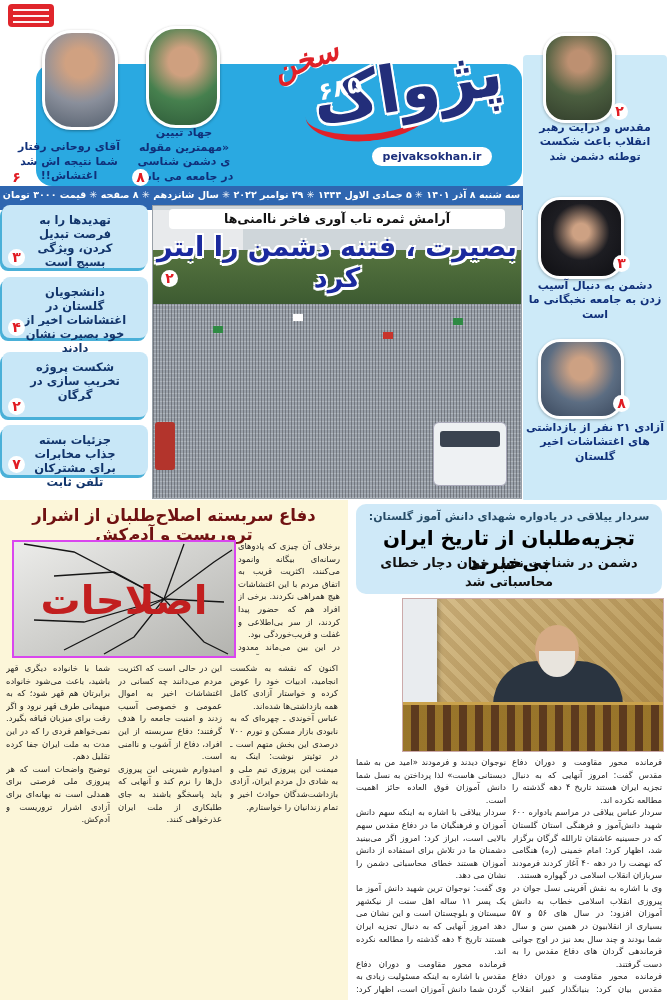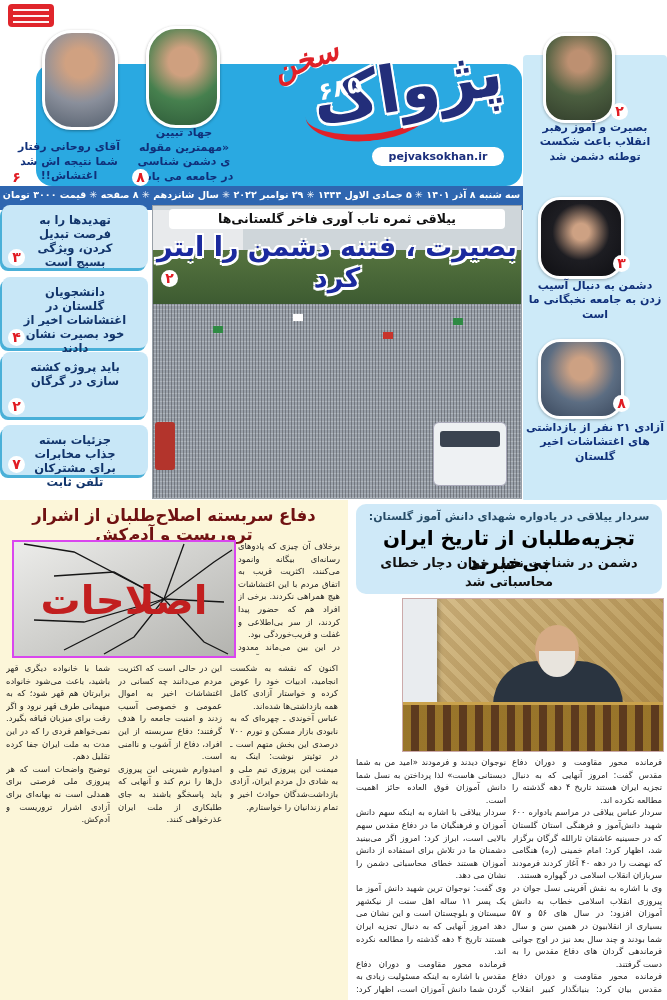--- a/index.html
+++ b/index.html
@@ -11,21 +11,21 @@
   #stamp .lines{position:absolute;inset:4px 5px;background:repeating-linear-gradient(0deg,rgba(255,255,255,.95) 0 2px,transparent 2px 6px);}
   #logo-band{left:36px;top:64px;width:486px;height:122px;background:#2aa9e1;border-radius:16px;}
   #word-pejvak{left:290px;top:50px;width:235px;text-align:center;font-size:64px;font-weight:900;
       color:#232e7a;transform:rotate(-9deg);letter-spacing:2px;
       text-shadow:-2px -2px 0 #fff,2px -2px 0 #fff,-2px 2px 0 #fff,2px 2px 0 #fff,0 3px 0 #fff;}
   #word-sokhan{left:272px;top:42px;font-size:30px;font-weight:bold;font-style:italic;color:#e02128;
       transform:rotate(-20deg);text-shadow:1px 1px 0 #fff;}
   #swoosh{left:306px;top:100px;width:126px;height:34px;border-bottom:7px solid #e02128;
       border-radius:0 0 70% 70%/0 0 100% 100%;transform:rotate(-5deg);}
   #issue-num{left:318px;top:74px;font-size:24px;font-weight:900;color:#fff;transform:rotate(-12deg);}
-  #site-pill{left:372px;top:147px;width:132px;height:19px;background:#fff;border-radius:10px;
+  #site-pill{left:372px;top:147px;width:120px;height:19px;background:#fff;border-radius:10px;
       color:#1c2f7c;font-size:11px;font-weight:bold;text-align:center;line-height:19px;direction:ltr;}
   #dateline{left:0;top:186px;width:523px;height:24px;background:#2e66b0;color:#fff;
       font-size:9.5px;line-height:17px;text-align:center;font-weight:bold;}
   
   .oval{border:3px solid #fff;border-radius:30px;box-shadow:0 1px 3px rgba(0,0,0,.35);}
   #t1-photo{left:42px;top:30px;width:70px;height:94px;
       background:radial-gradient(circle at 50% 32%,#d0a181 20%,#8a8f9b 55%,#55606e);}
   #t2-photo{left:146px;top:26px;width:68px;height:96px;
       background:radial-gradient(circle at 50% 34%,#cfa07f 20%,#46804e 55%,#2f5c3a);}
   .t-cap{font-size:11px;font-weight:bold;color:#10307a;text-align:center;line-height:1.32;}
@@ -119,62 +119,62 @@
   </div>
   <div class="abs oval" id="t2-photo"></div>
   <div class="abs t-cap" id="t2-cap">
     <span>جهاد تبیین «مهمترین مقوله ی دشمن شناسی در جامعه می باشد</span>
     <span class="pnum abs" style="left:0;bottom:-2px;">۸</span>
   </div>
 
   <div class="abs" id="right-rail">
     <div class="rr-photo" id="rr-p1"></div>
     <span class="pnum abs" style="left:88px;top:48px;">۲</span>
-    <div class="rr-cap" style="top:66px;">بصیرت و آموز رهبر انقلاب باعث شکست توطئه دشمن شد</div>
+    <div class="rr-cap" style="top:66px;">مقدس و درایت رهبر انقلاب باعث شکست توطئه دشمن شد</div>
 
     <div class="rr-photo" id="rr-p2"></div>
     <span class="pnum abs" style="left:90px;top:200px;">۳</span>
     <div class="rr-cap" style="top:224px;">دشمن به دنبال آسیب زدن به جامعه نخبگانی ما است</div>
 
     <div class="rr-photo" id="rr-p3"></div>
     <span class="pnum abs" style="left:90px;top:340px;">۸</span>
     <div class="rr-cap" style="top:366px;">آزادی ۲۱ نفر از بازداشتی های اغتشاشات اخیر گلستان</div>
   </div>
 
   <div class="lr-box" style="top:205px;height:63px;">
     <span>تهدیدها را به فرصت تبدیل کردن، ویژگی بسیج است</span>
     <span class="pnum abs" style="left:6px;bottom:2px;">۳</span>
   </div>
-  <div class="lr-box" style="top:277px;height:71px;">
+  <div class="lr-box" style="top:277px;height:61px;">
     <span>دانشجویان گلستان در اغتشاشات اخیر از خود بصیرت نشان دادند</span>
     <span class="pnum abs" style="left:6px;bottom:2px;">۴</span>
   </div>
   <div class="lr-box" style="top:352px;height:65px;">
-    <span>باید پروژه کشته سازی در گرگان</span>
+    <span>شکست پروژه تخریب سازی در گرگان</span>
     <span class="pnum abs" style="left:6px;bottom:2px;">۲</span>
   </div>
   <div class="lr-box" style="top:425px;height:50px;">
     <span>جزئیات بسته جذاب مخابرات برای مشترکان تلفن ثابت</span>
     <span class="pnum abs" style="left:6px;bottom:2px;">۷</span>
   </div>
 
   <div class="abs" id="lead">
     <div class="sky"></div>
     <div class="bldg"></div>
     <div class="trees"></div>
     <div class="crowd"></div>
     <div class="flag" style="left:60px;top:120px;background:#2f8a43;"></div>
     <div class="flag" style="left:140px;top:108px;background:#fff;"></div>
     <div class="flag" style="left:230px;top:126px;background:#c8332b;"></div>
     <div class="flag" style="left:300px;top:112px;background:#2f8a43;"></div>
     <div class="bus">
         <div class="win"></div>
       </div>
     <div class="truck"></div>
-    <div class="abs" id="lead-kicker">ییلاقی ثمره تاب آوری فاخر گلستانی‌ها</div>
+    <div class="abs" id="lead-kicker">آرامش ثمره تاب آوری فاخر ناامنی‌ها</div>
     <div class="abs" id="lead-headline">بصیرت ، فتنه دشمن را ابتر کرد</div>
     <span class="pnum abs" id="lead-pnum">۲</span>
   </div>
 
   <div class="abs" id="left-article">
     <div class="abs" id="la-headline">دفاع سربسته اصلاح‌طلبان از اشرار تروریست و آدم‌کش</div>
     <div class="abs" id="la-image">
       <svg width="220" height="114" viewBox="0 0 220 114" xmlns="http://www.w3.org/2000/svg">
         <defs>
             <linearGradient id="g1" x1="0" y1="0" x2="1" y2="1">

